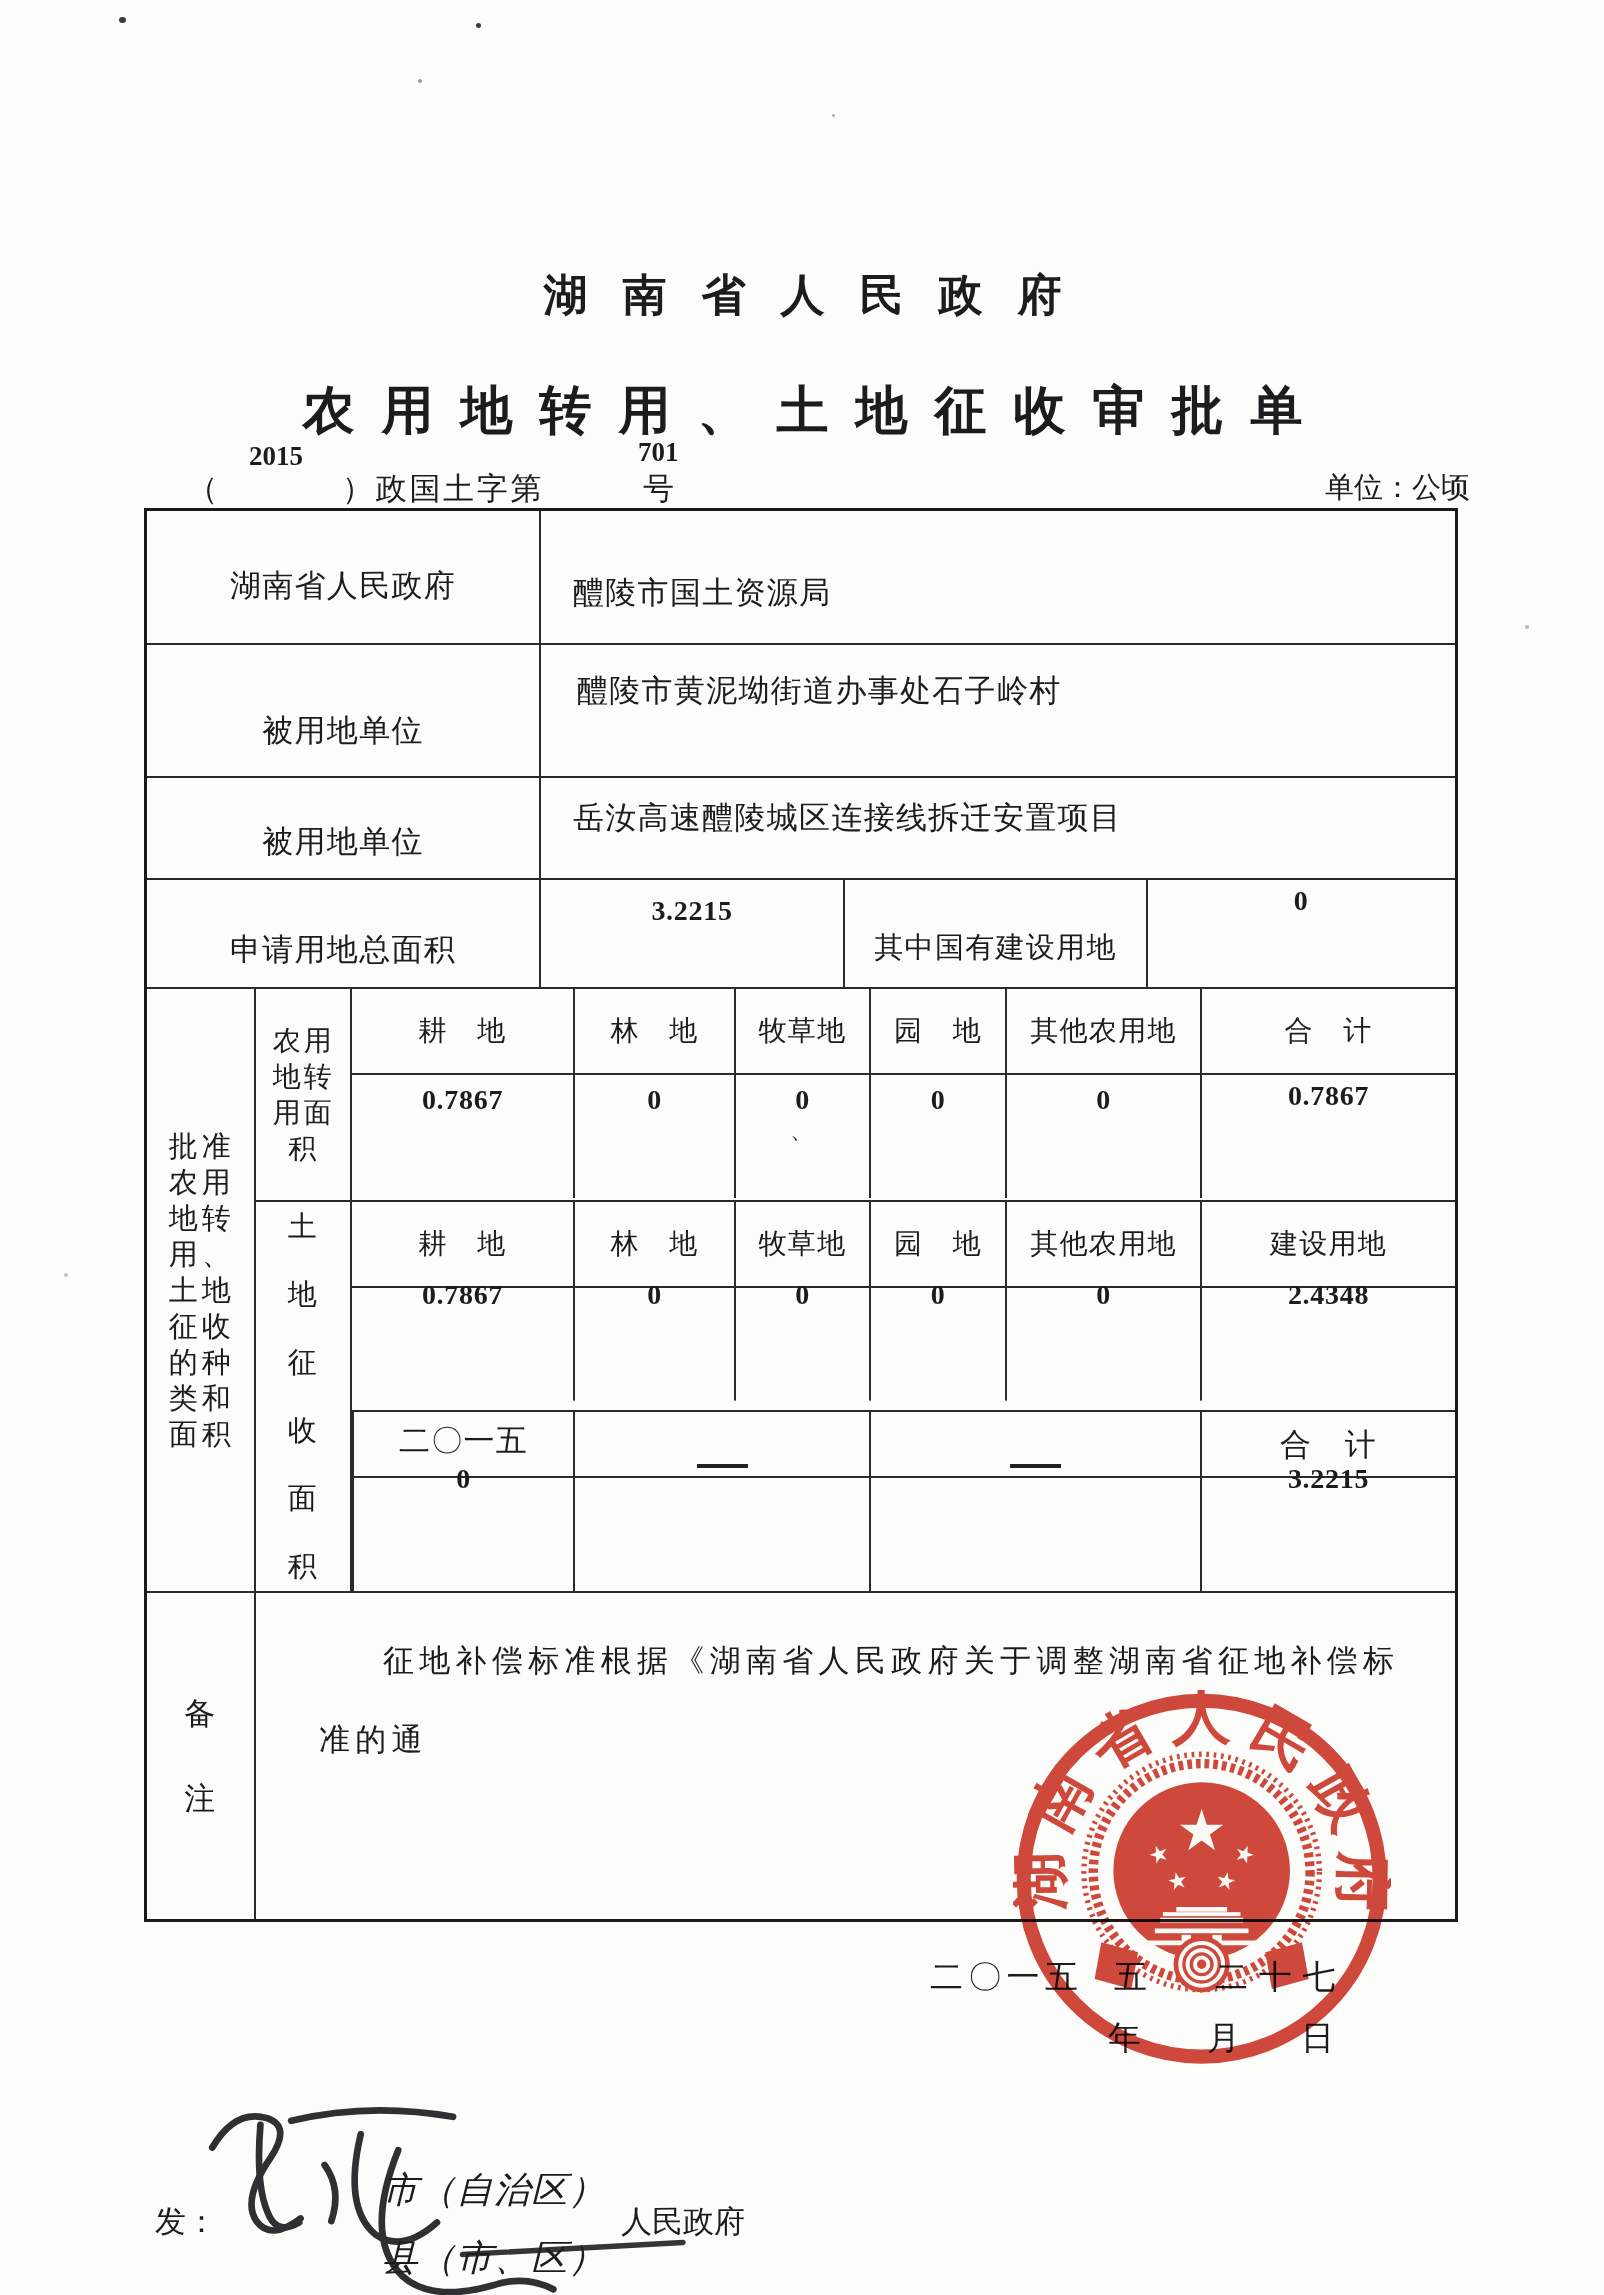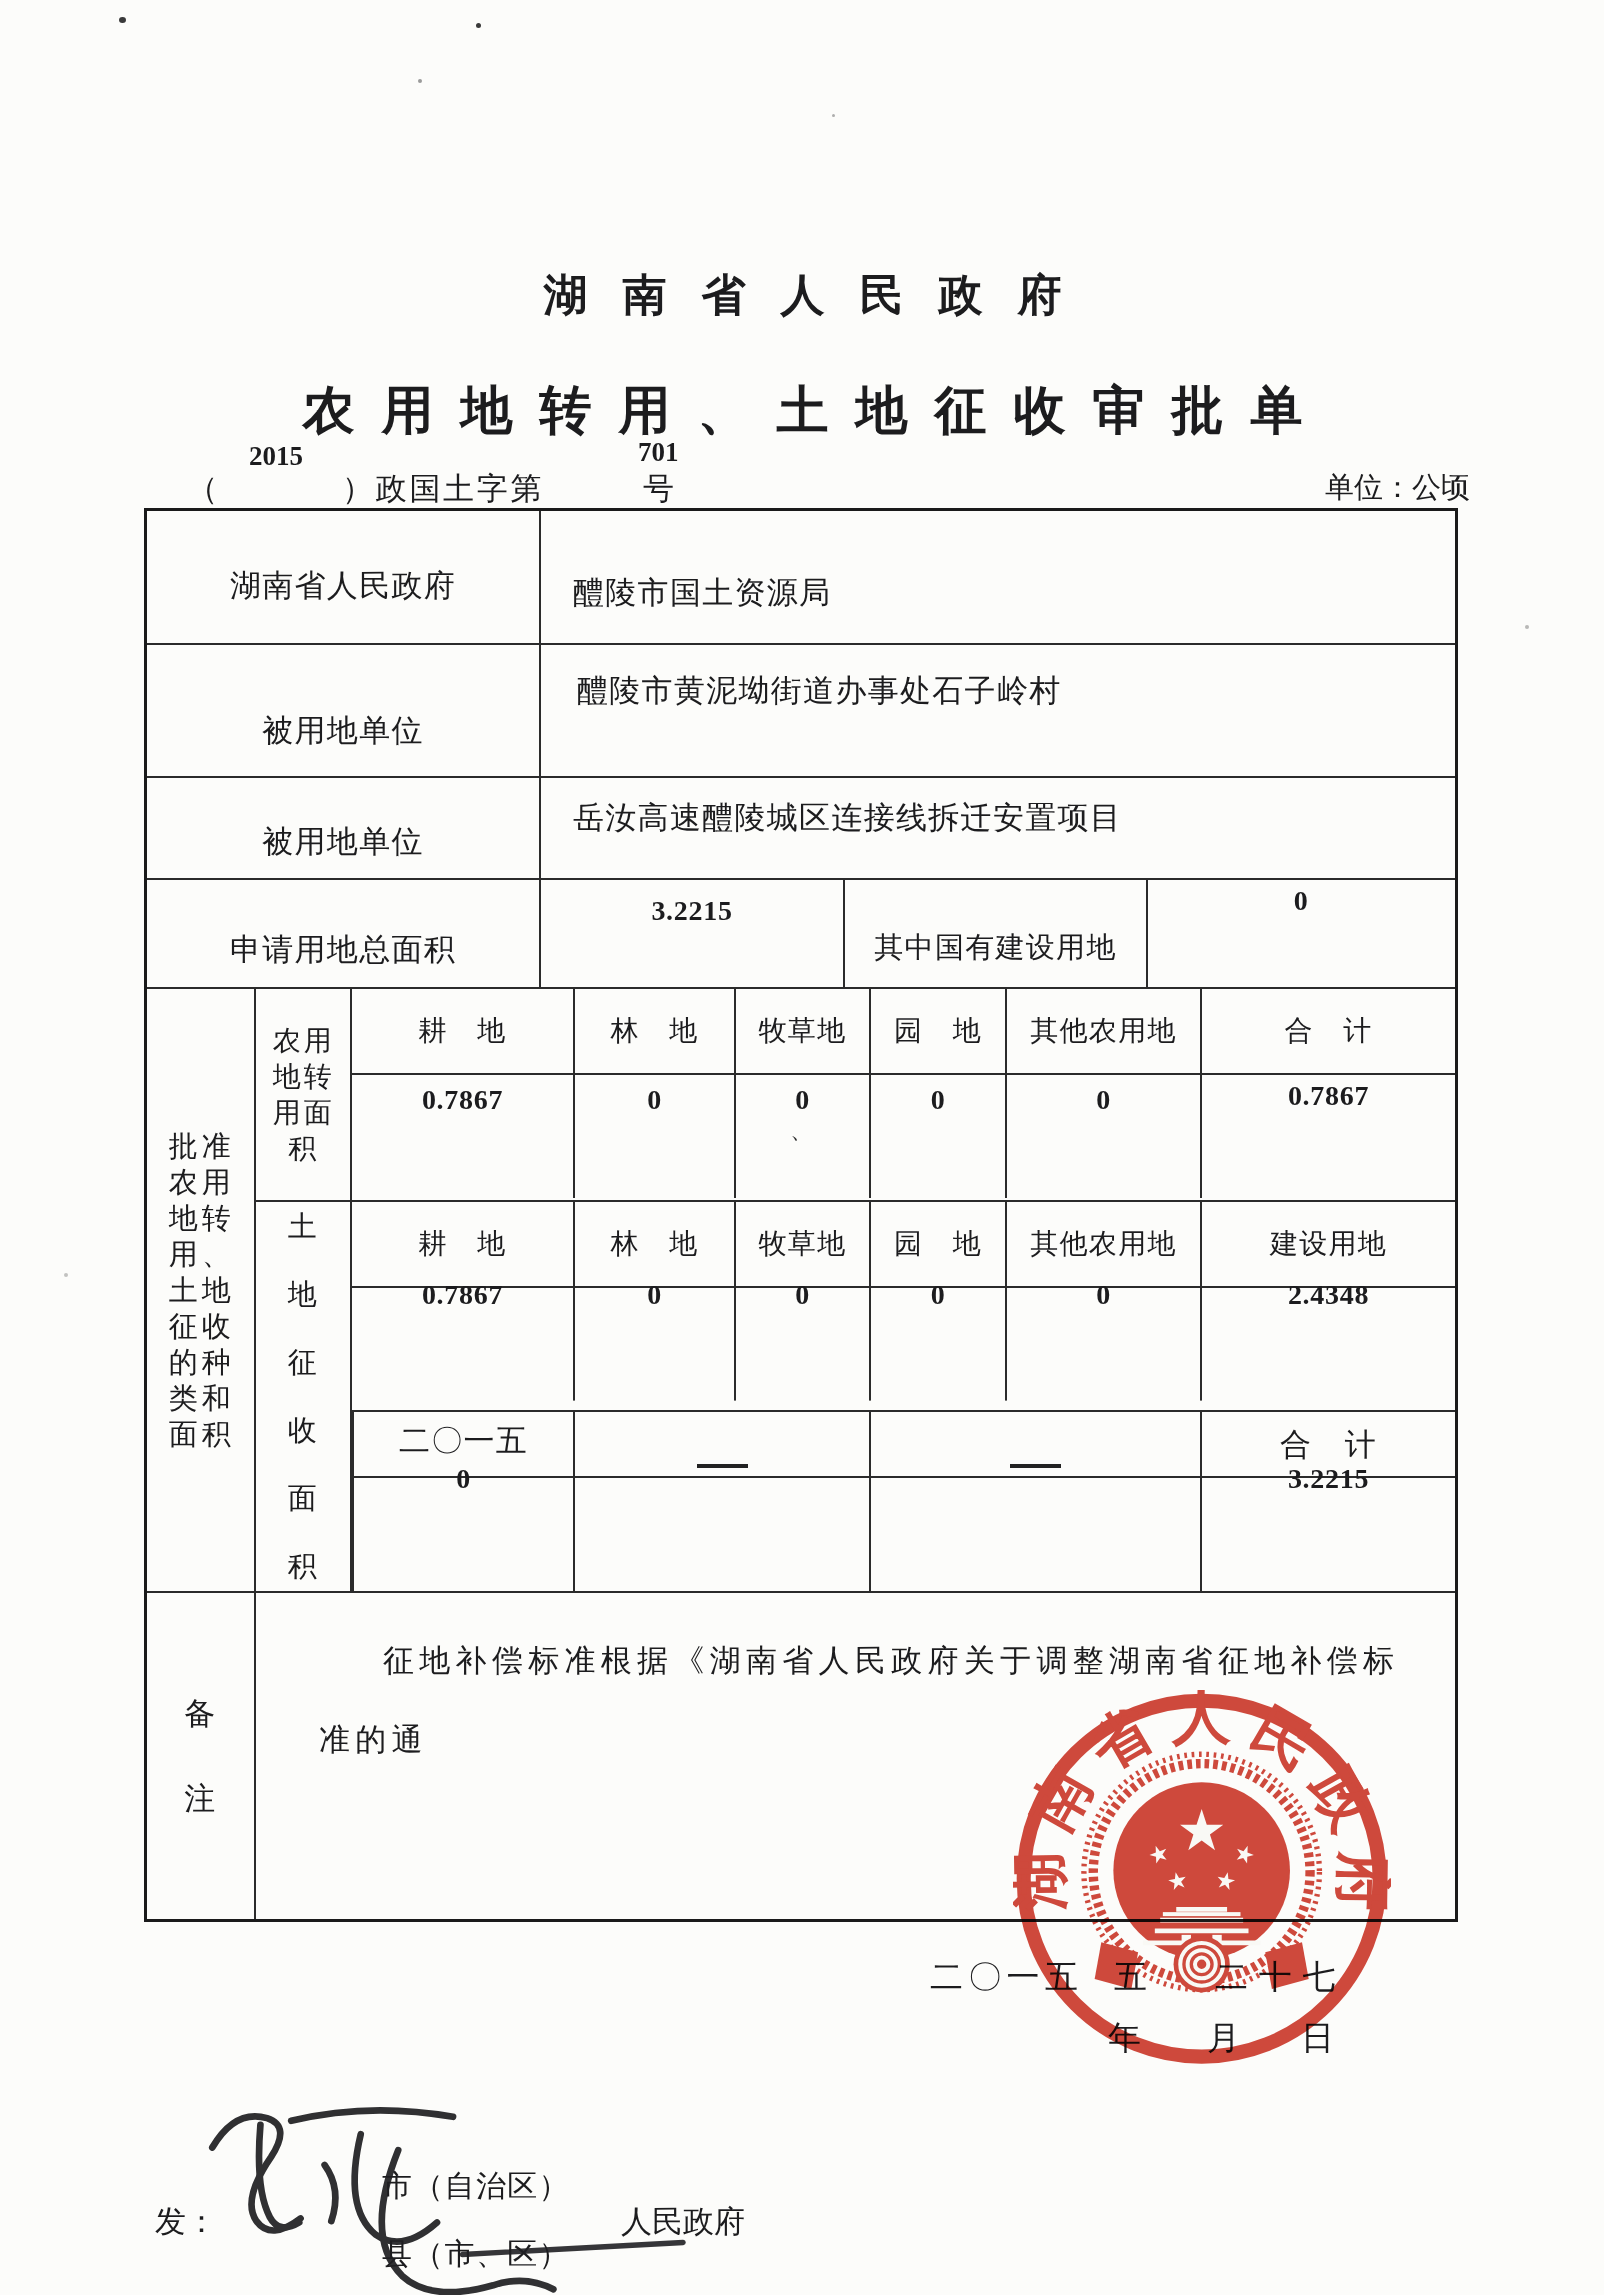--- a/index.html
+++ b/index.html
@@ -61,21 +61,21 @@
   }
   .crow .cell{border-left:2px solid #2b2b2b;}
   .crow .cell:first-child{border-left:none;}
   
   .remark-body{display:block; padding:28px 40px 0 63px; font-size:31px; letter-spacing:5.3px; line-height:79px;}
   .remark-line1{text-indent:64px;}
   
   .datetxt{font-size:33px; letter-spacing:5.3px; font-weight:400;}
   .sealwrap{mix-blend-mode:multiply; opacity:.92;}
   .foot{font-size:31px;}
-  .opt{font-size:30px; letter-spacing:1.3px;}
+  .opt{font-size:36px; letter-spacing:1.3px;font-style:italic;}
   .speck{position:absolute; background:#3a3a3a; border-radius:50%;}
   .artifact{font-size:23px; color:#2c2c2c;}
 </style>
 </head>
 <body>
 
 <div class="page">
 
   <div class="speck" style="left:119px;top:17.4px;width:6.7px;height:6px;"></div>
   <div class="speck" style="left:476px;top:23px;width:5.3px;height:5.3px;"></div>

